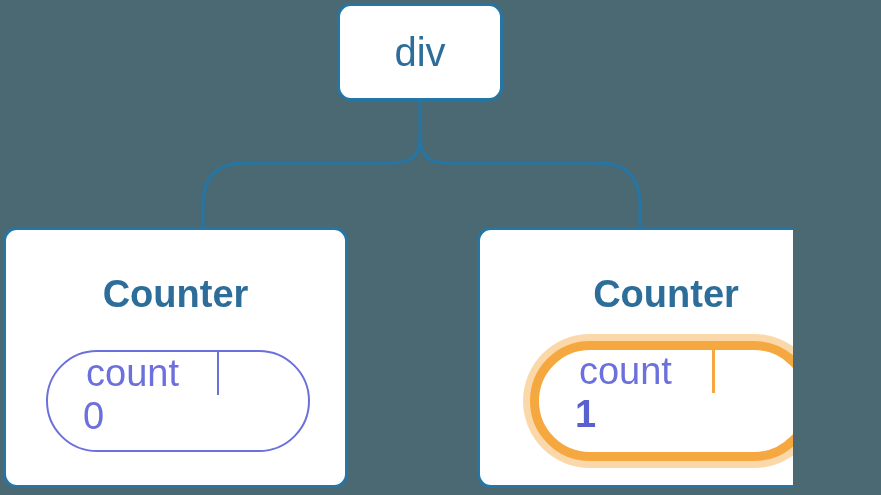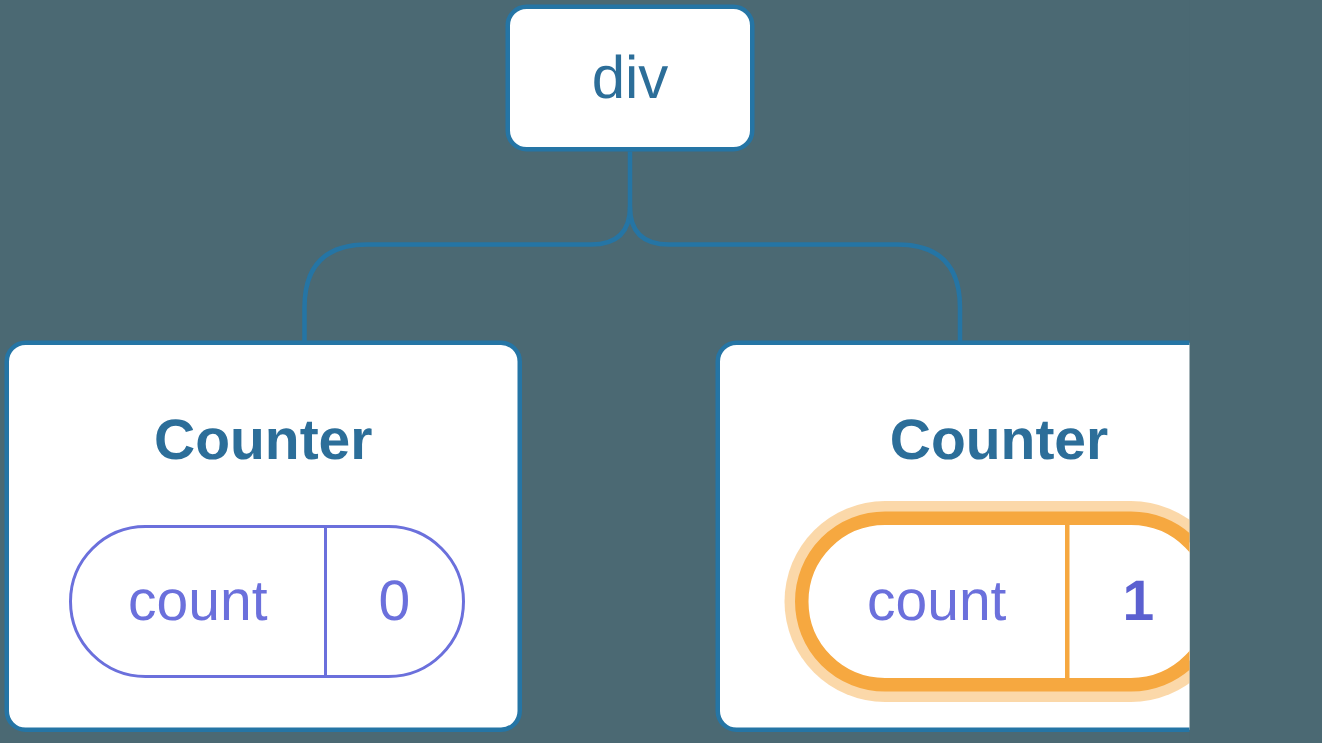--- a/index.html
+++ b/index.html
@@ -30,21 +30,21 @@
   .card.left{left:3px;  width:345px;}
   .card.right{left:477px; width:378px;}
   .card-title{
     position:absolute; left:0; right:0; top:44px; height:40px;
     display:flex; align-items:center; justify-content:center;
     font-size:38px; font-weight:600; color:var(--title-text);
   }
 
   .state-pill{
     position:absolute; box-sizing:border-box; background:var(--card-background);
-    display:flex; align-items:stretch; overflow:hidden;
+    display:flex; align-items:stretch; overflow:hidden;flex-direction:column;
   }
   .state-pill.plain{
     left:40px; top:120px; width:264px; height:102px;
     border:2px solid var(--state-purple); border-radius:51px;
   }
   .state-pill.highlighted{
     left:50px; top:111px; width:284px; height:120px;
     border:9px solid var(--highlight-orange); border-radius:60px;
     box-shadow:0 0 0 7px var(--highlight-glow);
   }

